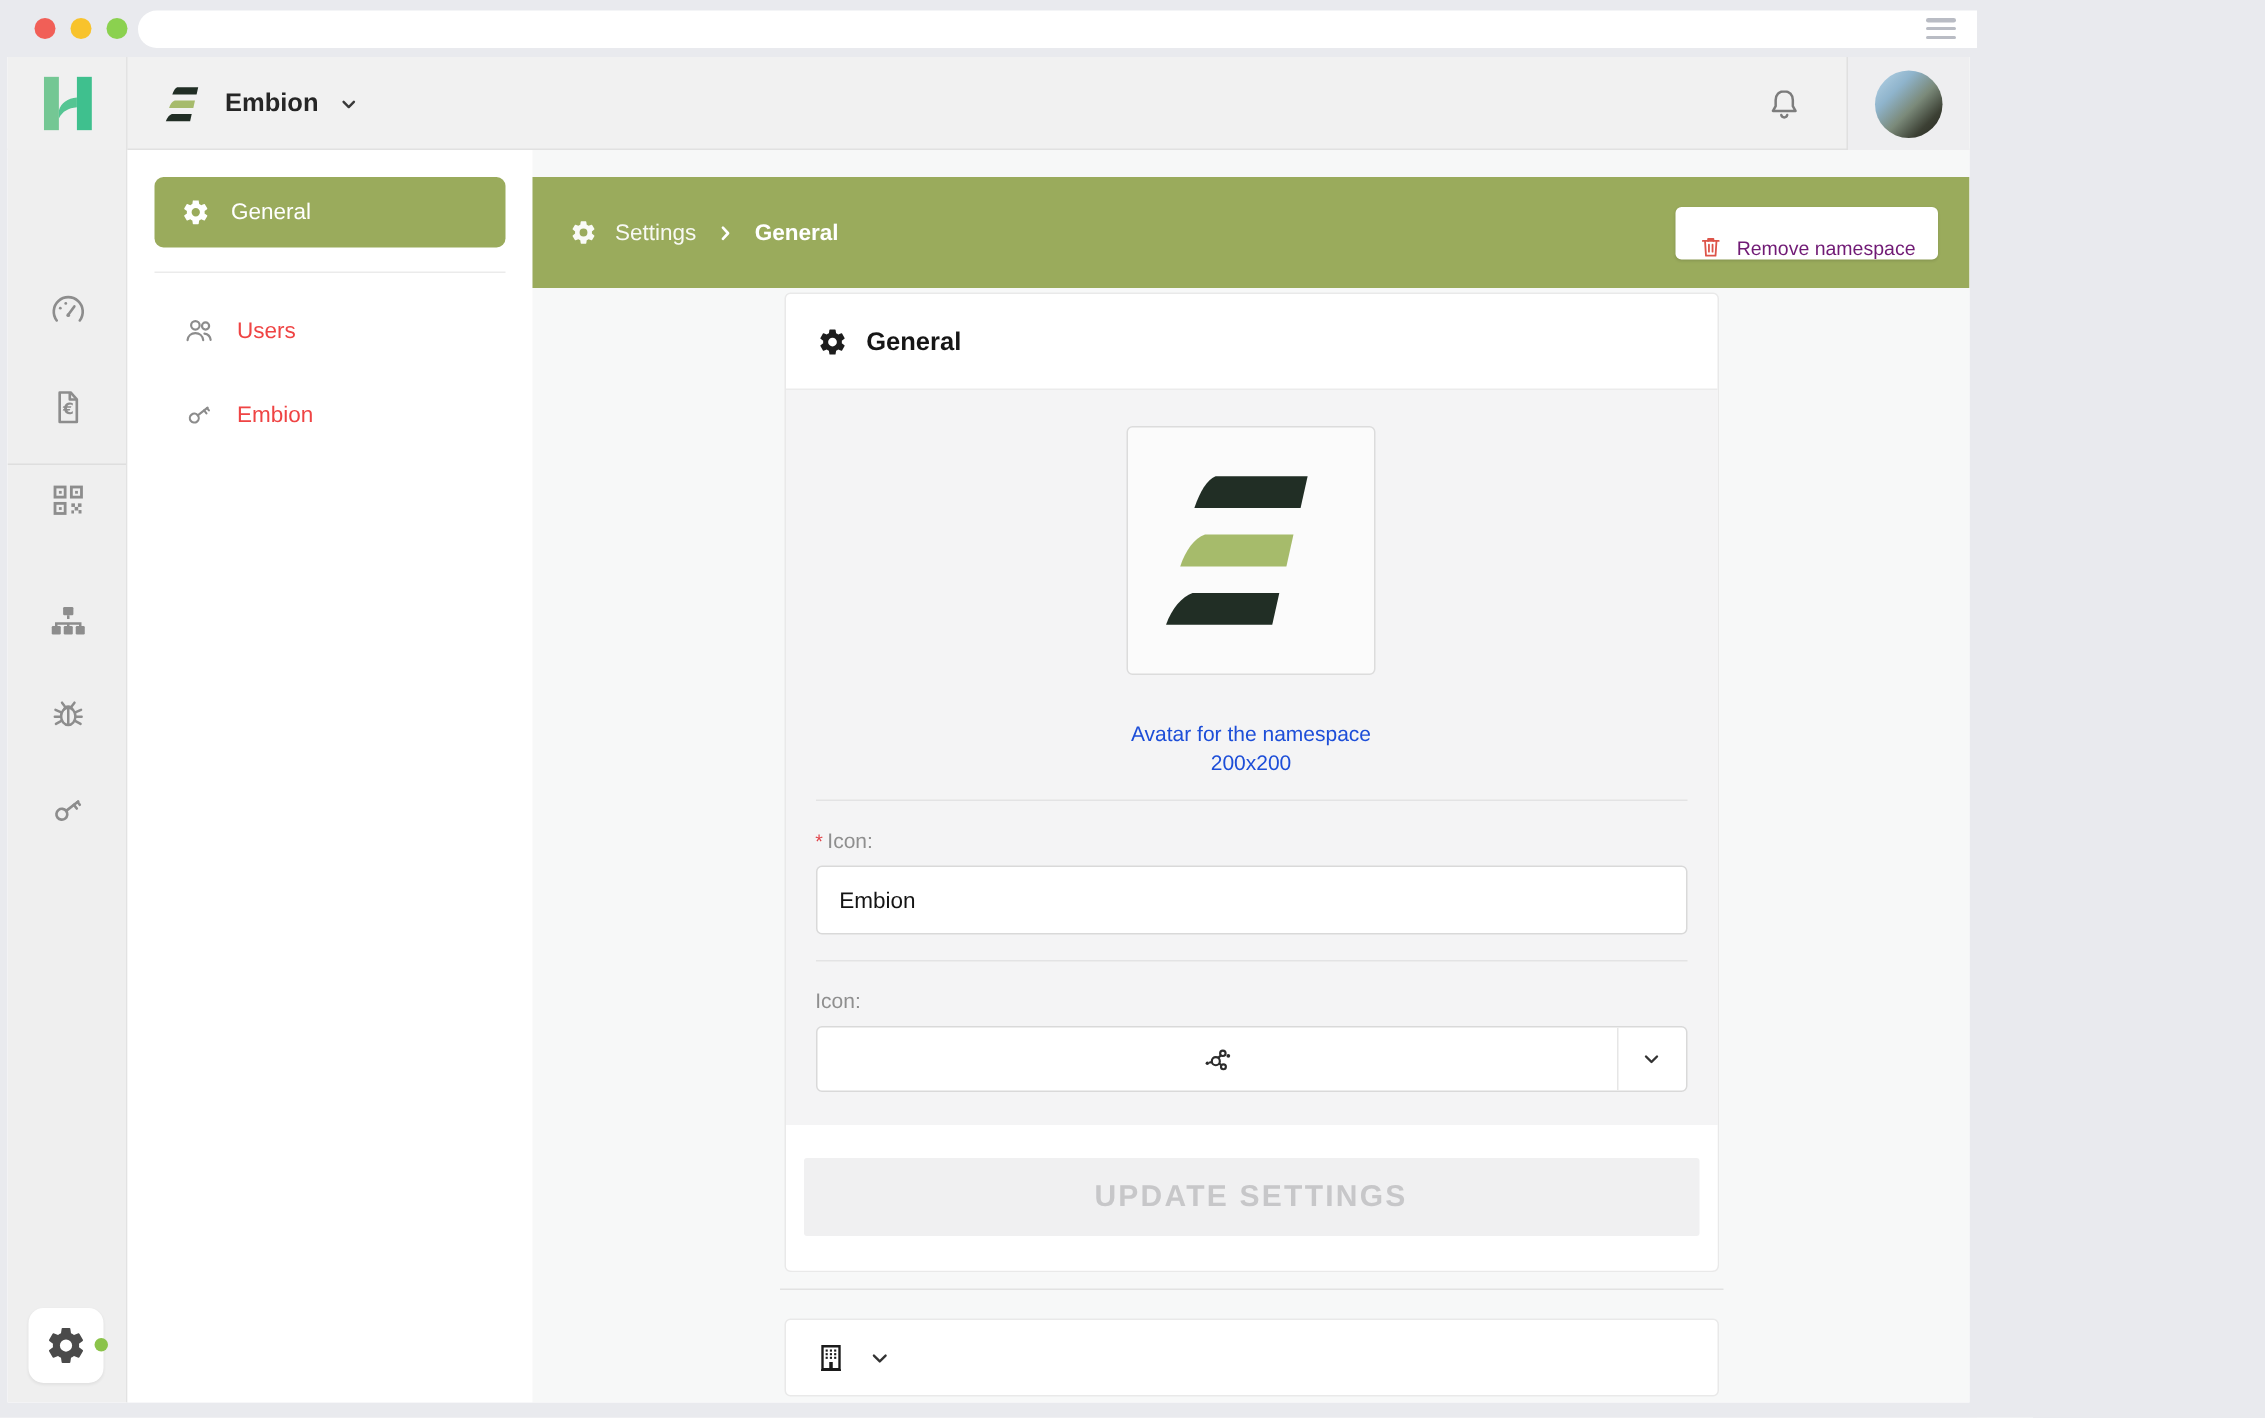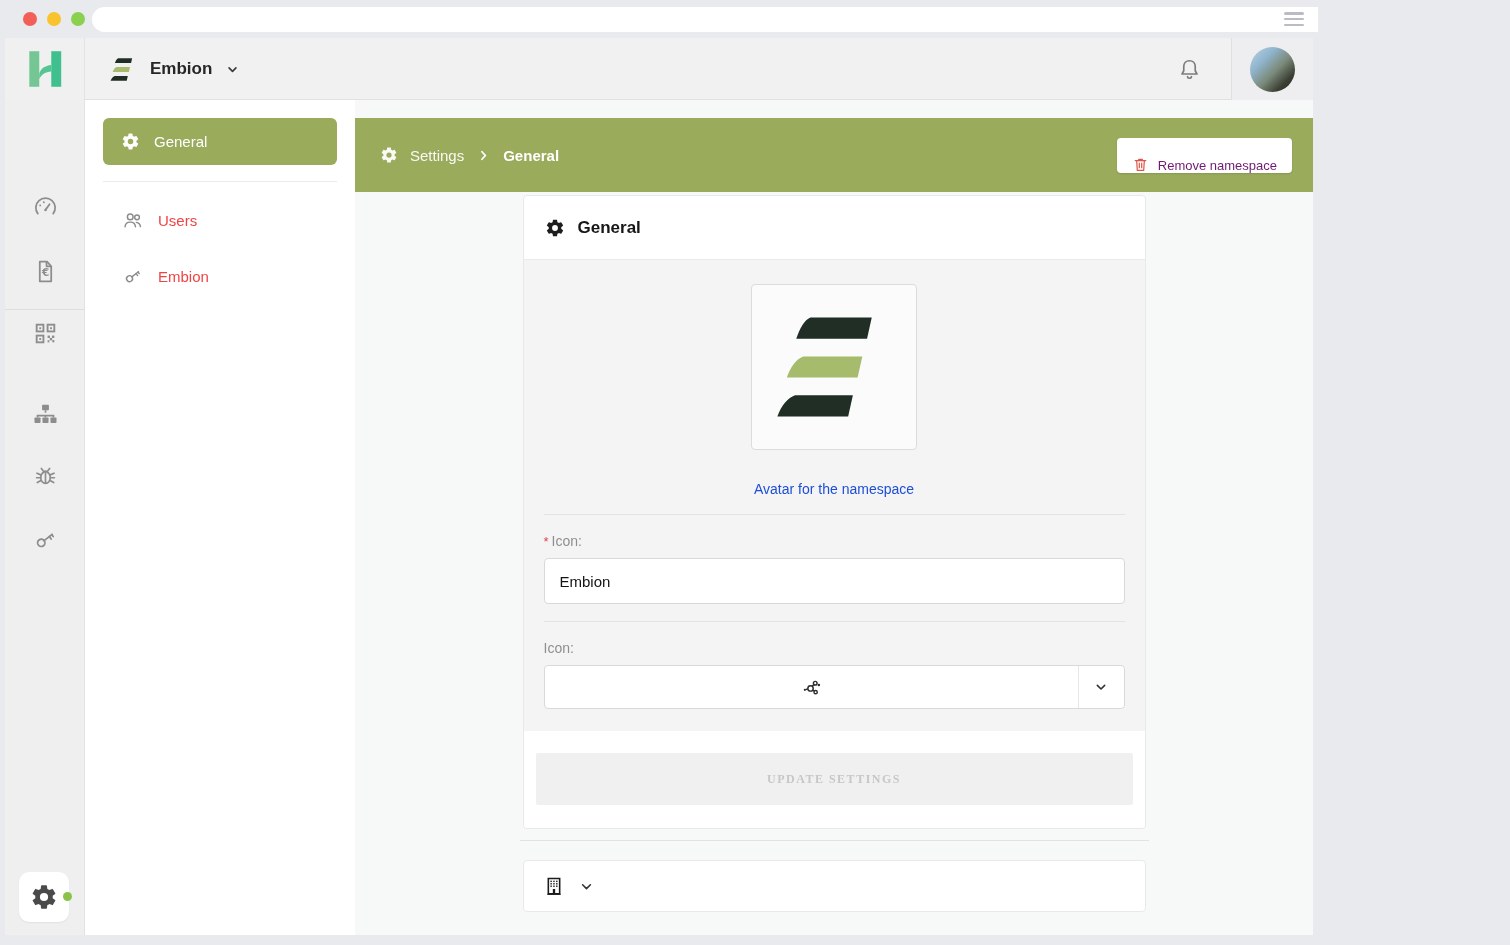--- a/index.html
+++ b/index.html
@@ -61,21 +61,21 @@
   .avatar-box { width:166px; height:166px; margin:0 auto; background:#fbfbfb; border:1px solid #dcdcdc; border-radius:4px; display:flex; align-items:center; justify-content:center; cursor:pointer; }
   .avatar-caption { margin-top:30px; text-align:center; font-size:14px; line-height:19px; color:#1d4ed8; }
   .body-sep { height:1px; background:#e3e3e4; margin:15px 0; border:none; }
   .field-label { font-size:14px; color:#8f8f8f; padding-top:3px; }
   .req-star { color:#e0444a; margin-right:3px; font-size:13px; }
   .text-input { display:block; width:100%; height:46px; margin-top:9px; border:1px solid #d9d9d9; border-radius:4px; padding:0 15px; font-size:15px; color:#141414; font-family:inherit; background:#ffffff; }
   .select-box { display:flex; height:44px; margin-top:9px; background:#ffffff; border:1px solid #d9d9d9; border-radius:4px; overflow:hidden; cursor:pointer; }
   .select-value { flex:1; display:flex; align-items:center; justify-content:center; border-right:1px solid #e6e6e6; }
   .select-arrow { width:45px; display:flex; align-items:center; justify-content:center; }
   .card-footer { padding:22px 12px 23px 12px; background:#ffffff; border-radius:0 0 4px 4px; }
-  .update-btn { width:100%; height:52px; background:#f0f0f1; border:none; border-radius:2px; font-size:12px; font-weight:700; letter-spacing:1.5px; color:#c7c7c9; font-family:Liberation Serif, serif; }
+  .update-btn { width:100%; height:52px; background:#f0f0f1; border:none; border-radius:2px; font-size:20px; font-weight:700; letter-spacing:1.5px; color:#c7c7c9; font-family:Liberation Sans, sans-serif; }
   .content-sep { width:629px; height:1px; background:#e2e2e2; margin:11px auto 0 auto; }
   .panel { width:623px; height:52px; margin:19px auto 0 auto; background:#ffffff; border:1px solid #e9e9e9; border-radius:4px; display:flex; align-items:center; gap:14px; padding:0 20px; cursor:pointer; }
   .panel-title { font-size:17px; font-weight:700; color:#161616; flex:1; }
 
   svg { display:block; }
 </style>
 </head>
 <body>
 
 <div class="window">
@@ -272,20 +272,21 @@
           <div class="card-body">
             <div class="avatar-box">
               <svg width="118" height="118" viewBox="0 0 100 100">
                 <path d="M30 8 L82 8 L78 26 L18 26 C21 17 25 10 30 8 Z" fill="#212e25"></path>
                 <path d="M24 41 L74 41 L70 59 L10 59 C13 50 18 43 24 41 Z" fill="#a6bb6b"></path>
                 <path d="M17 74 L66 74 L62 92 L2 92 C5 83 11 76 17 74 Z" fill="#212e25"></path>
               </svg>
             </div>
             <div class="avatar-caption">
               <div>Avatar for the namespace</div>
+              <div>200x200</div>
             </div>
 
             <hr class="body-sep">
 
             <div class="field-label">
               <span class="req-star">*</span><span>Icon:</span>
             </div>
             <input class="text-input" type="text" value="Embion" style="">
 
             <hr class="body-sep" style="margin-top:17px">

